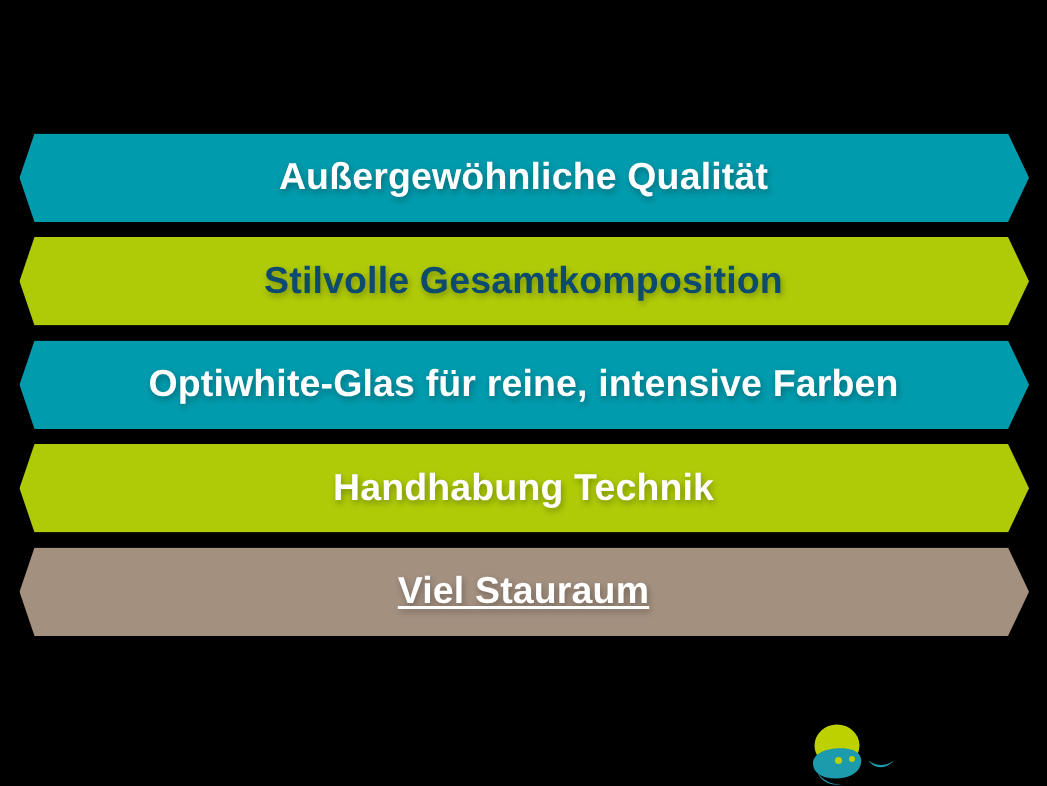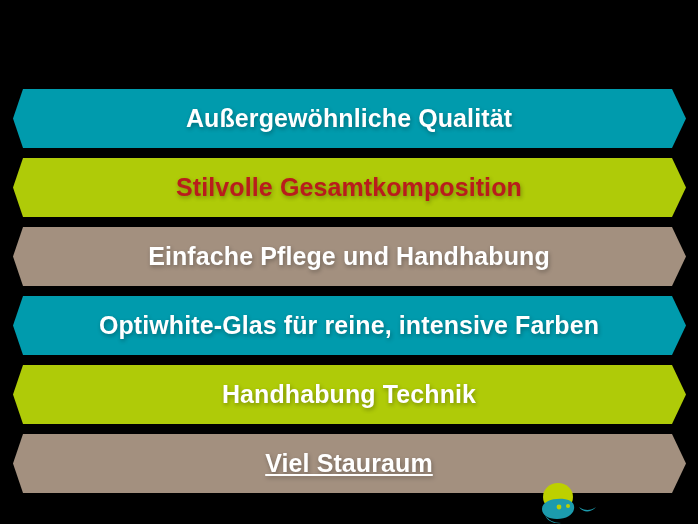--- a/index.html
+++ b/index.html
@@ -83,26 +83,23 @@
 
 <div id="stage" style="background-color: rgb(0, 0, 0);">
 
   <div class="banner-list">
 
     <div class="banner" style="background-color: rgb(0, 155, 173);">
       <span class="banner-label" style="color: rgb(255, 255, 255);">Außergewöhnliche Qualität</span>
     </div>
 
     <div class="banner" style="background-color: rgb(175, 203, 8);">
-      <span class="banner-label" style="color: #b91c1c;">Stilvolle Gesamtkomposition</span>
+      <span class="banner-label" style="color: #0c4a6e;">Stilvolle Gesamtkomposition</span>
     </div>
 
-    <div class="banner" style="background-color: rgb(163, 144, 127);">
-      <span class="banner-label" style="color: rgb(255, 255, 255);">Einfache Pflege und Handhabung</span>
-    </div>
 
     <div class="banner" style="background-color: rgb(0, 155, 173);">
       <span class="banner-label" style="color: rgb(255, 255, 255);">Optiwhite-Glas für reine, intensive Farben</span>
     </div>
 
     <div class="banner" style="background-color: rgb(175, 203, 8);">
       <span class="banner-label" style="color: rgb(255, 255, 255);">Handhabung Technik</span>
     </div>
 
     <div class="banner" style="background-color: rgb(163, 144, 127);">

